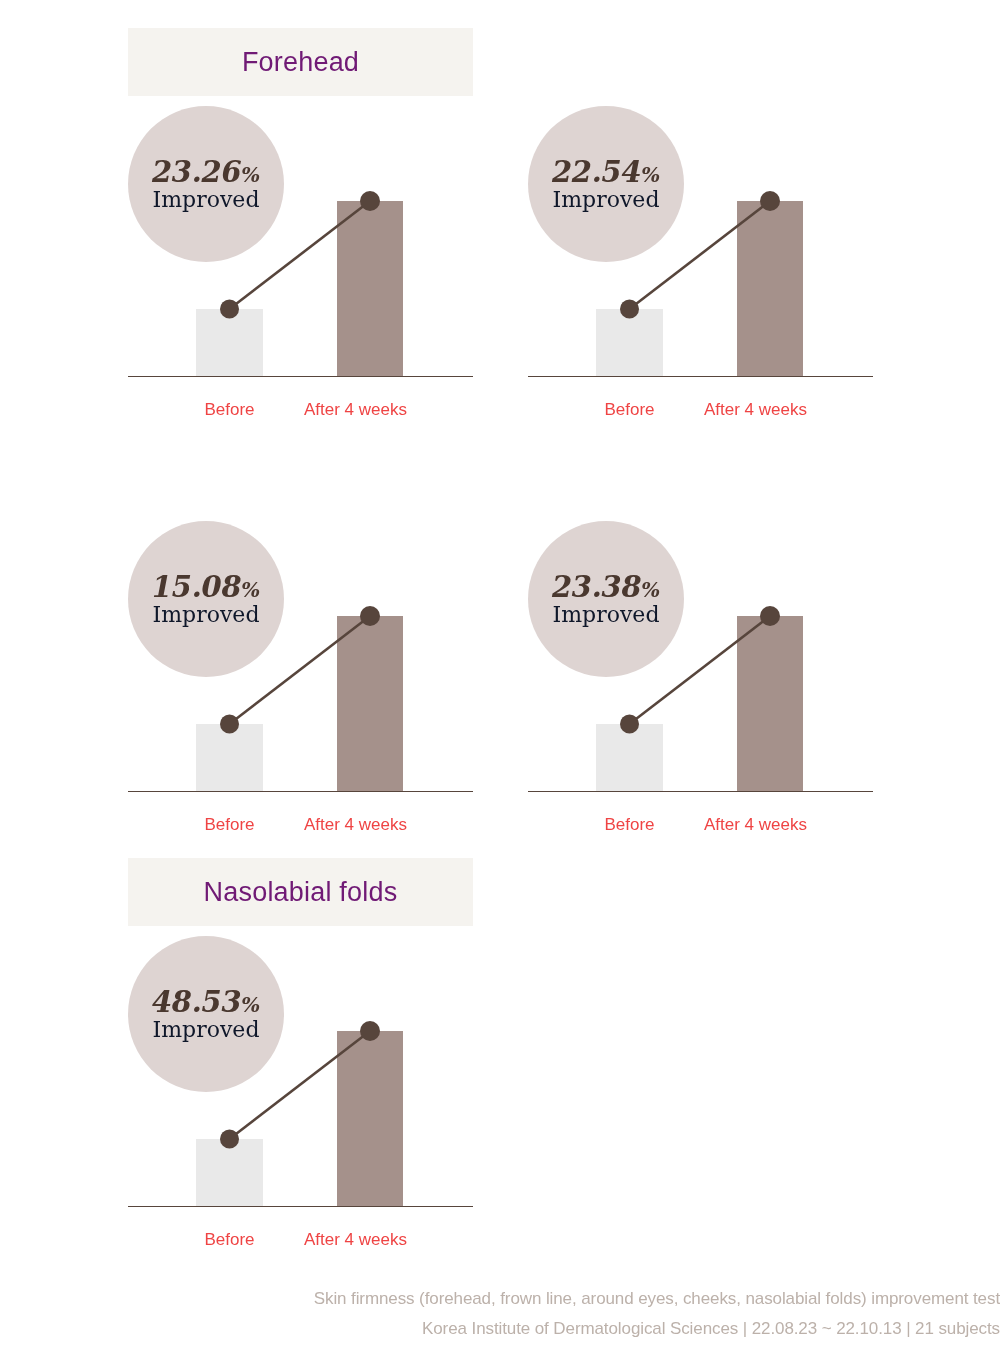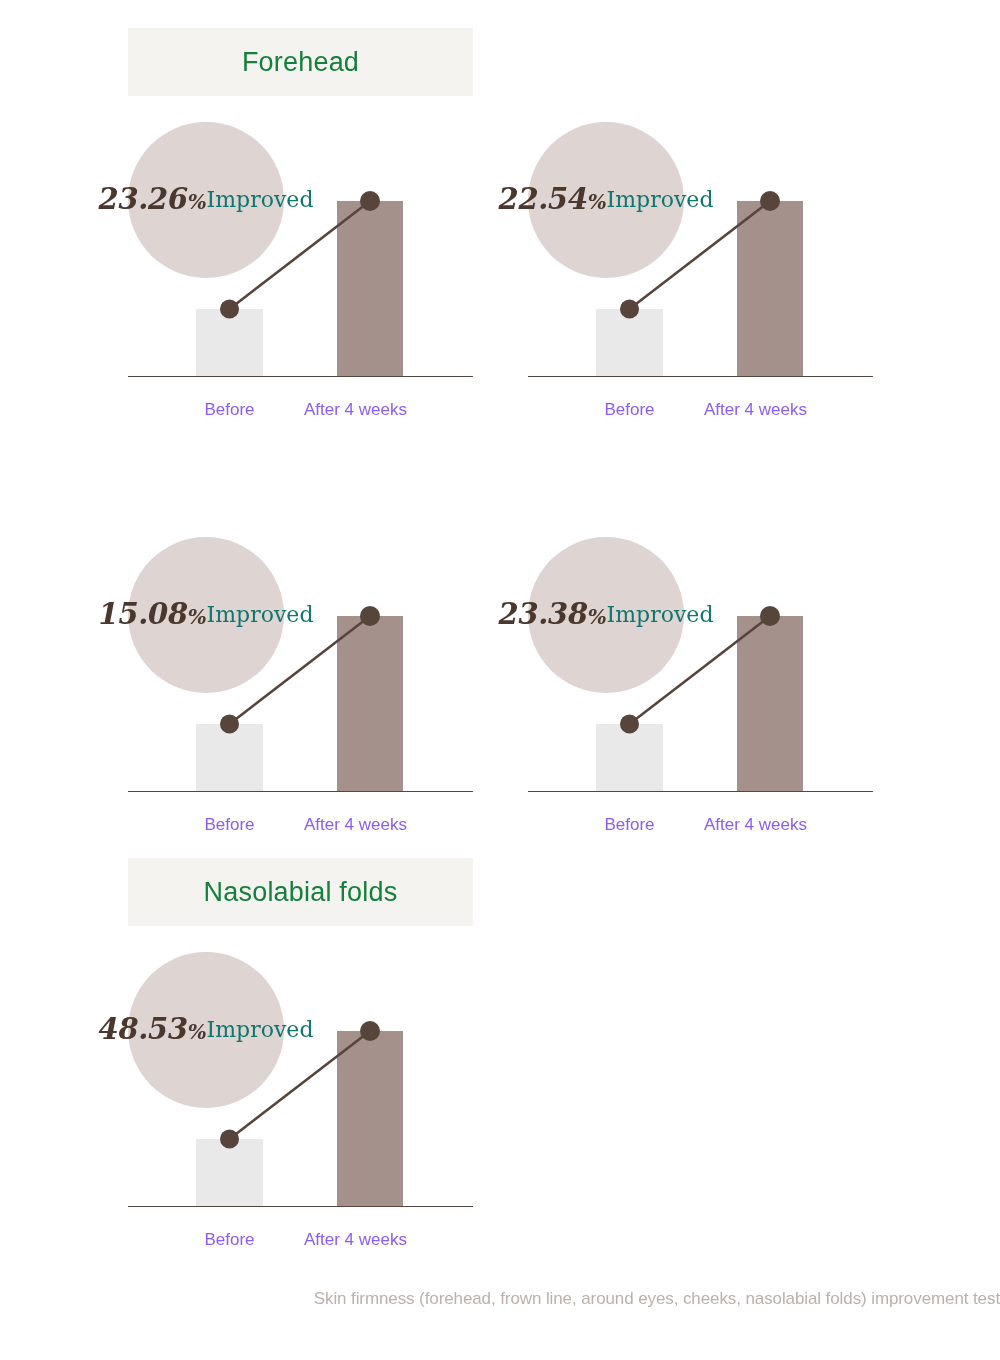--- a/index.html
+++ b/index.html
@@ -39,21 +39,21 @@
     display: flex;
     align-items: center;
     justify-content: center;
     box-sizing: border-box;
   }
 
   .card-title {
     font-family: "Liberation Sans", sans-serif;
     font-size: 27px;
     font-weight: 400;
-    color: #15803d;
+    color: #701a75;
     letter-spacing: 0.2px;
     line-height: 1;
   }
 
   .plot-area {
     position: absolute;
     left: 0;
     top: 68px;
     width: 345px;
     height: 347px;
@@ -94,26 +94,27 @@
     width: 345px;
     height: 347px;
     overflow: visible;
     pointer-events: none;
   }
 
   
   .badge-circle {
     position: absolute;
     left: 0px;
-    top: 26px;
+    top: 10px;
     width: 156px;
     height: 156px;
     border-radius: 50%;
     background: #ded4d2;
     display: flex;
+    flex-direction: column;
     align-items: center;
     justify-content: center;
   }
   .badge-pct {
     font-family: "DejaVu Serif", "Liberation Serif", serif;
     font-style: italic;
     font-weight: bold;
     font-size: 29px;
     color: #4a382f;
     line-height: 1;
@@ -122,38 +123,38 @@
     white-space: nowrap;
   }
   .badge-pct .pct-sign {
     font-size: 20px;
   }
   .badge-improved {
     font-family: "DejaVu Serif", "Liberation Serif", serif;
     font-style: normal;
     font-weight: 400;
     font-size: 22px;
-    color: #0f766e;
+    color: #0f172a;
     line-height: 1;
     text-align: center;
   }
 
   
   .x-labels {
     position: absolute;
     left: 0;
     width: 345px;
     bottom: 20px;
     height: 26px;
   }
   .x-label {
     position: absolute;
     font-family: "Liberation Sans", sans-serif;
     font-size: 17px;
-    color: #8b5cf6;
+    color: #ef4444;
     line-height: 26px;
     text-align: center;
     white-space: nowrap;
   }
   .x-label-before {
     left: 33px;
     width: 137px;
   }
   .x-label-after {
     left: 159px;
@@ -289,13 +290,14 @@
         <div class="x-label x-label-before">Before</div>
         <div class="x-label x-label-after">After 4 weeks</div>
       </div>
     </div>
   </div>
 
 </div>
 
 <div id="caption">
   <div class="caption-line">Skin firmness (forehead, frown line, around eyes, cheeks, nasolabial folds) improvement test</div>
+  <div class="caption-line">Korea Institute of Dermatological Sciences | 22.08.23 ~ 22.10.13 | 21 subjects</div>
 </div>
 
 </body></html>

